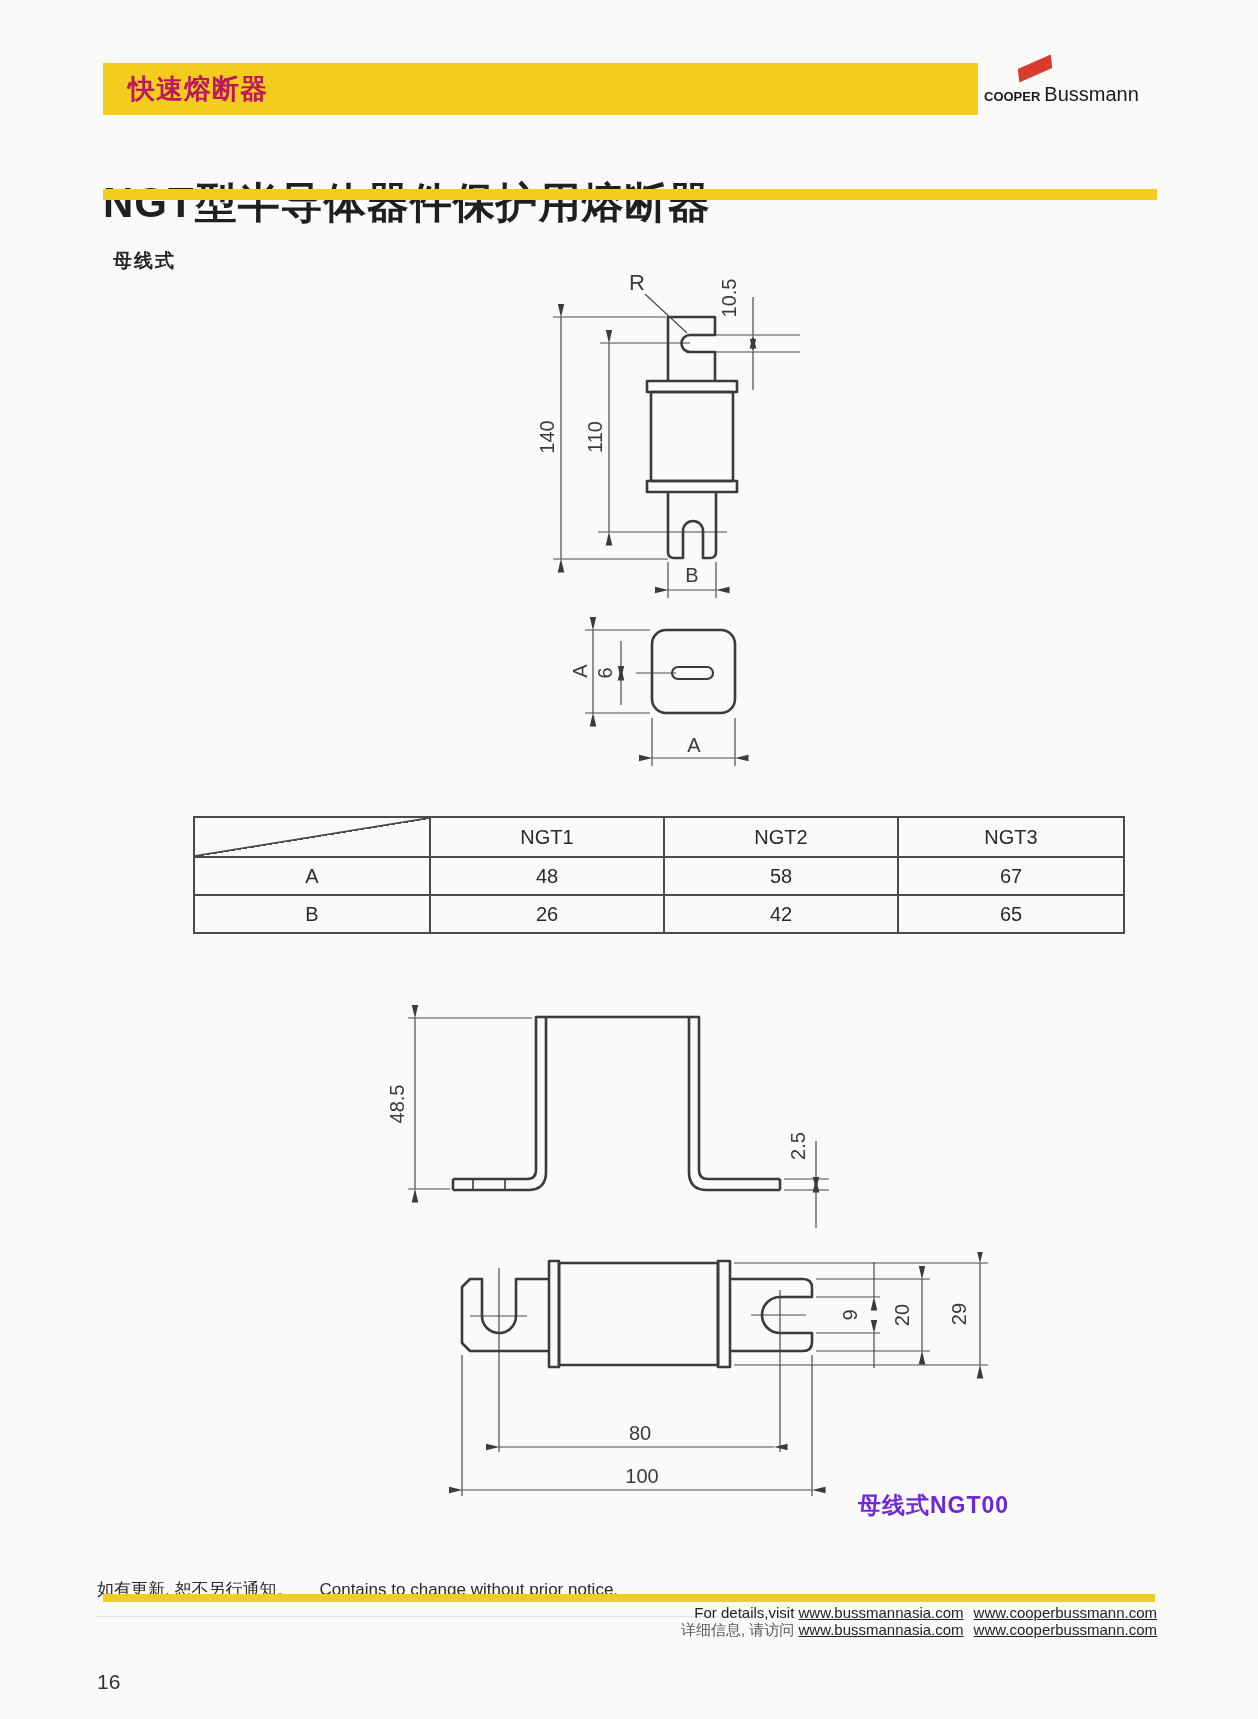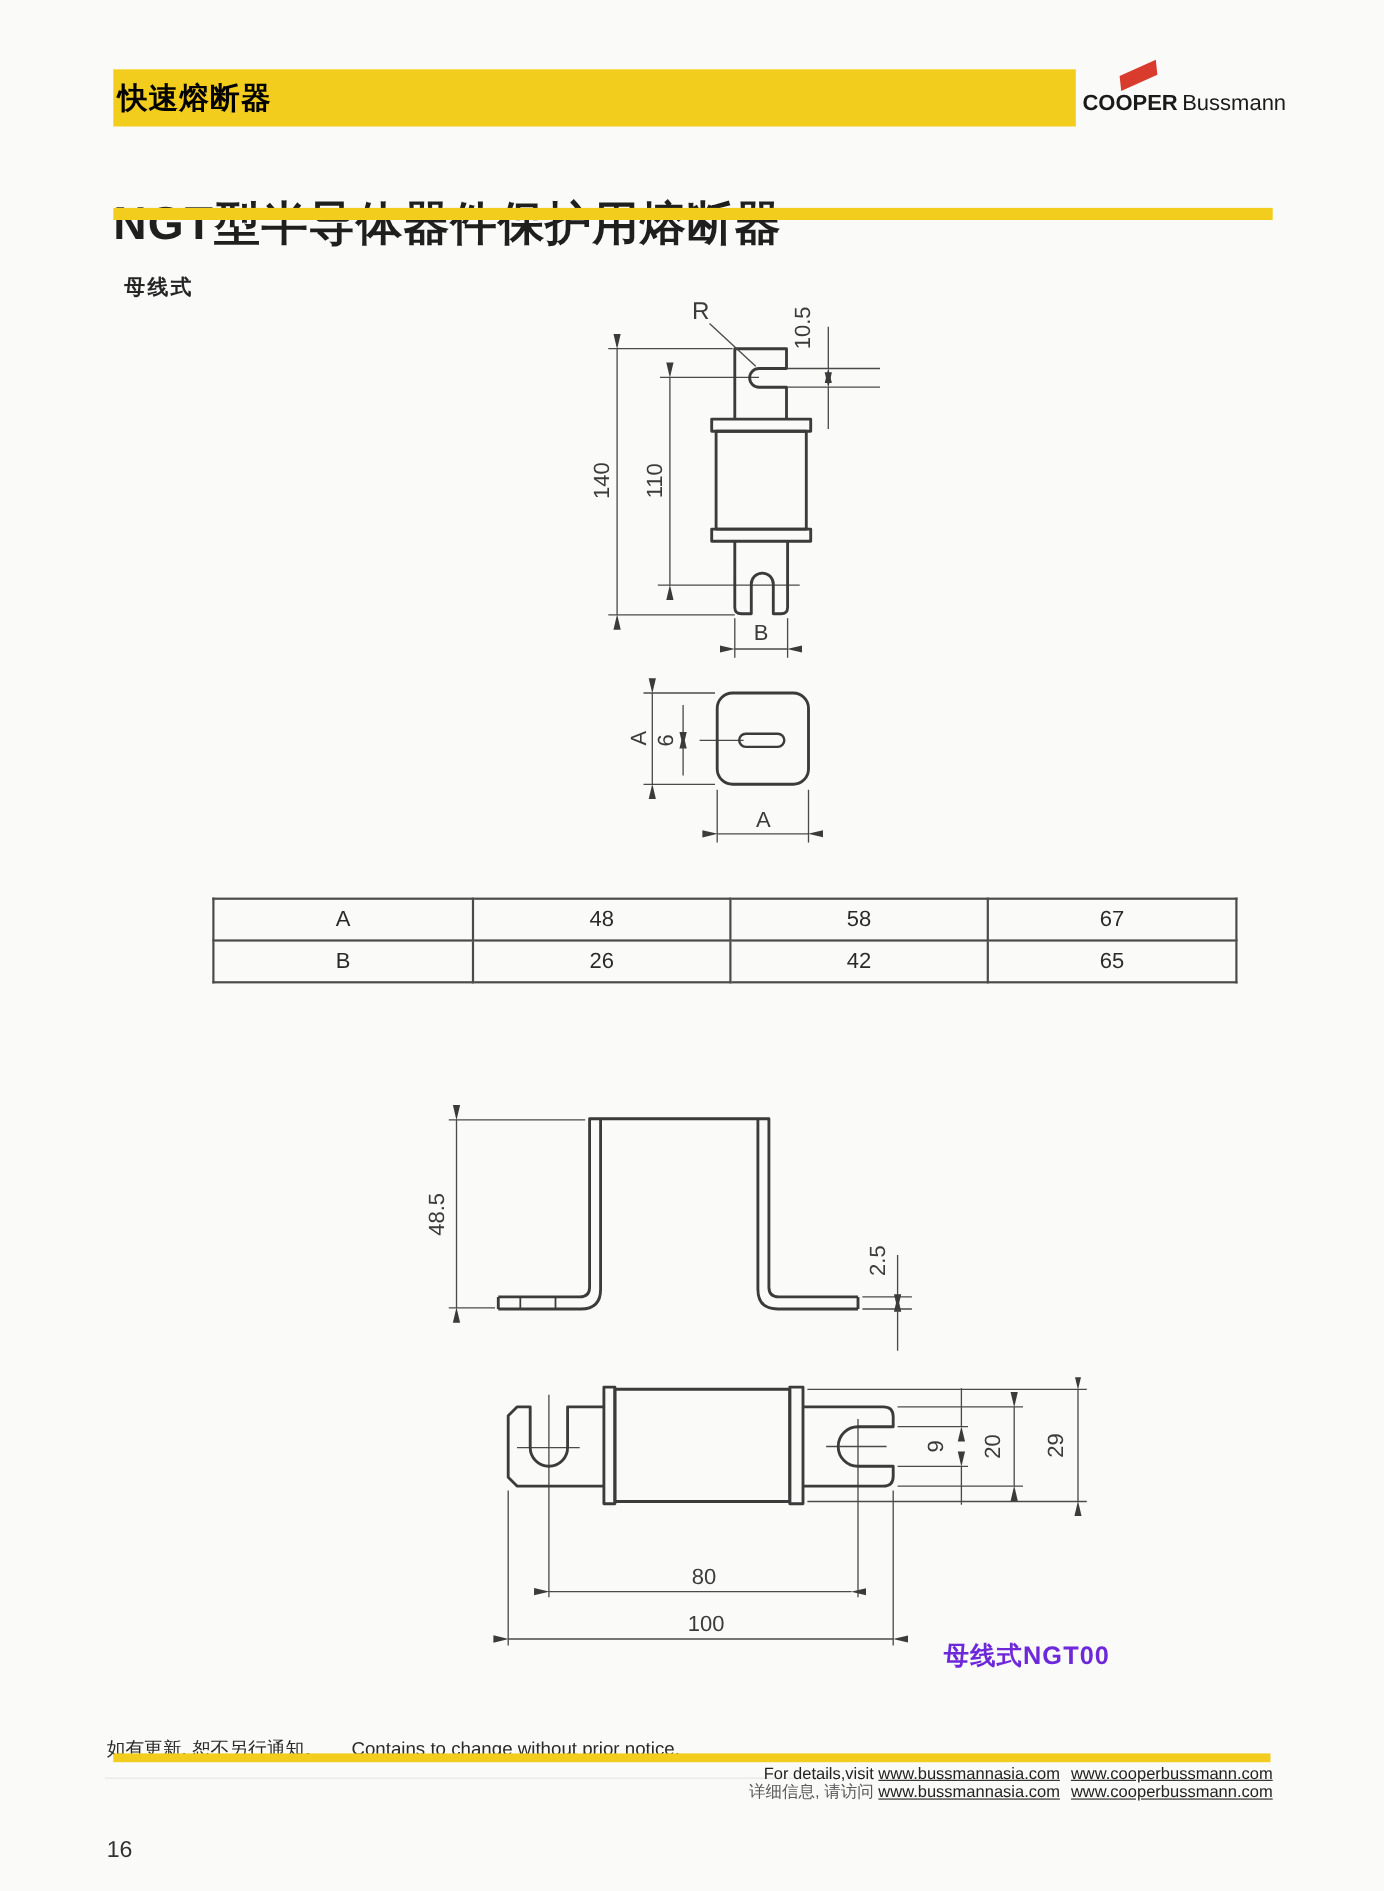--- a/index.html
+++ b/index.html
@@ -8,30 +8,30 @@
     background:#fafaf8;
     font-family:"Liberation Sans", sans-serif;
     color:#222;
     overflow:hidden;
   }
   .abs{position:absolute;}
   
   .cat-bar{
     left:103px;top:63px;width:875px;height:52px;
     background:#f2cd1d;display:flex;align-items:center;
-    font-size:27px;font-weight:bold;color:#000000;padding-left:4px;box-sizing:border-box;
+    font-size:27px;font-weight:bold;color:#be185d;padding-left:25px;box-sizing:border-box;
     letter-spacing:1px;
   }
   .logo{left:984px;top:55px;width:200px;height:50px;}
   .logo-red{
     position:absolute;left:33px;top:7px;width:36px;height:13px;
     background:#d93b2c;transform:rotate(-24deg) skewX(-18deg);
   }
   .logo-text{position:absolute;left:0;top:28px;white-space:nowrap;}
-  .logo-cooper{font-weight:bold;font-size:20px;color:#1a1a1a;letter-spacing:0px;}
+  .logo-cooper{font-weight:bold;font-size:13px;color:#1a1a1a;letter-spacing:0px;}
   .logo-bussmann{font-size:20px;color:#1a1a1a;margin-left:4px;}
   .page-title{
     left:103px;top:132px;font-size:42px;font-weight:bold;color:#1f1f1f;
     letter-spacing:1px;white-space:nowrap;margin-top:43px;
   }
   .title-rule{left:103px;top:189px;width:1054px;height:11px;background:#f2cd1d;}
   .section-label{left:113px;top:248px;font-size:19px;font-weight:bold;color:#252525;letter-spacing:2px;}
 
   
   svg{position:absolute;}
@@ -142,20 +142,26 @@
 </svg>
 
 <table class="abs spec-table">
   <colgroup>
       <col style="width:236px">
       <col style="width:234px">
       <col style="width:234px">
       <col style="width:226px">
     </colgroup>
   <tbody>
+      <tr class="hrow">
+    <td class="diag"></td>
+    <td>NGT1</td>
+    <td>NGT2</td>
+    <td>NGT3</td>
+  </tr>
   <tr class="drow">
     <td>A</td>
     <td>48</td>
     <td>58</td>
     <td>67</td>
   </tr>
   <tr class="drow">
     <td>B</td>
     <td>26</td>
     <td>42</td>

